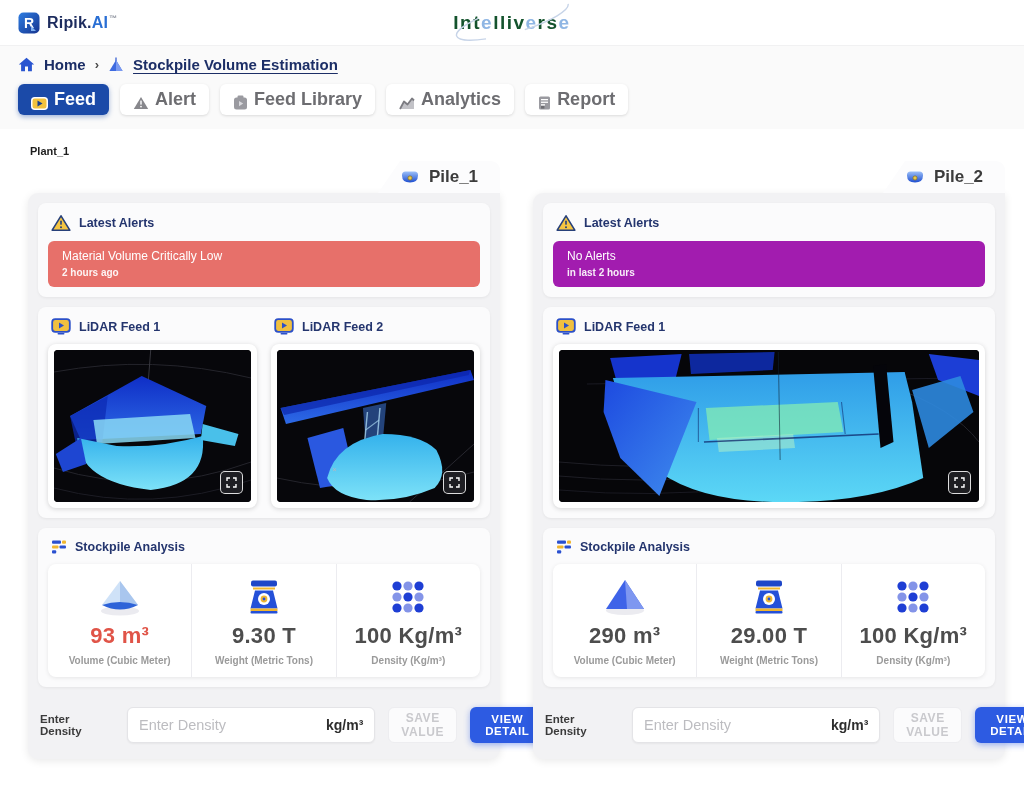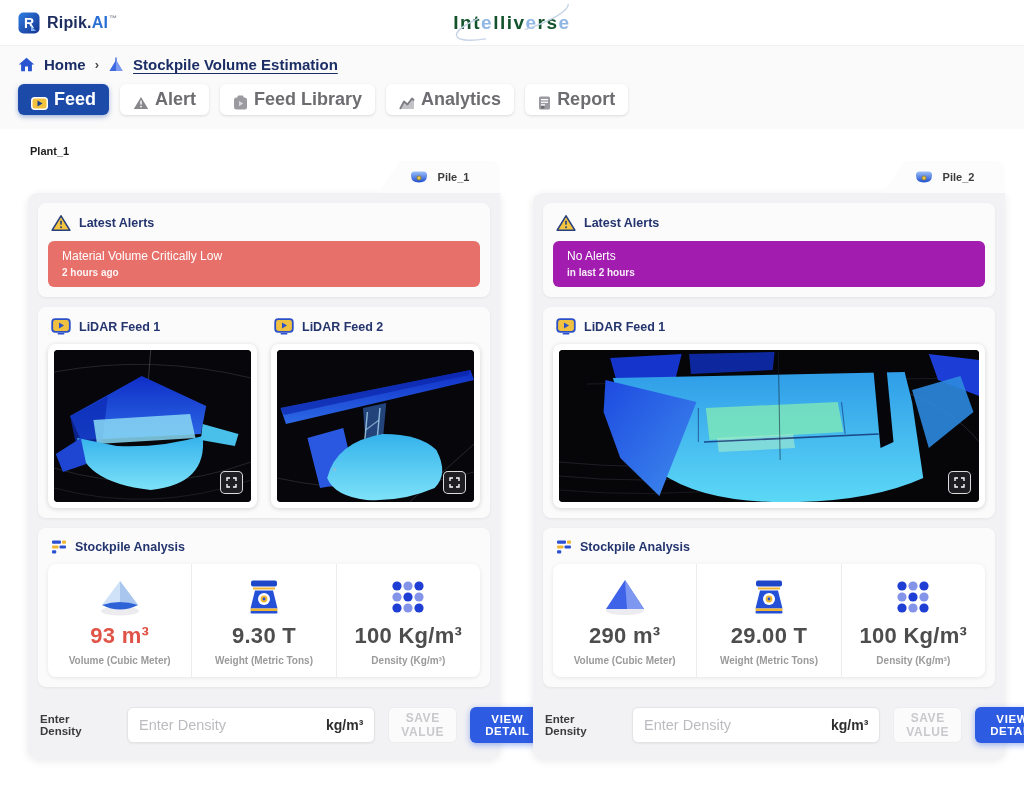--- a/index.html
+++ b/index.html
@@ -25,21 +25,21 @@
   .tabs { display:flex; gap:11px; margin-top:11px; }
   .tab { display:flex; align-items:flex-end; gap:6px; background:#ffffff; border-radius:6px; padding:5px 13px; font-size:18px; font-weight:bold; color:#6d6d71; box-shadow:0 1px 3px rgba(0,0,0,.13); cursor:pointer; }
   .tab.active { background:#1b4aa8; color:#ffffff; box-shadow:0 2px 5px rgba(27,74,168,.4); }
 
   
   .main { background:#ffffff; padding:14px 28px 48px; min-height:630px; }
   .plant-title { font-size:11px; font-weight:bold; color:#1e1e1e; margin:2px 0 4px 2px; }
   .panels { display:flex; gap:33px; }
   .pile { width:472px; }
   .pile-tab-row { height:32px; display:flex; justify-content:flex-end; }
-  .pile-tab { width:122px; height:32px; background:#fcfcfd; clip-path:polygon(22px 0, 100% 0, 100% 100%, 0 100%); border-top-right-radius:9px; display:flex; align-items:center; justify-content:center; gap:9px; font-size:11px; font-weight:bold; color:#3c3c3c; }
+  .pile-tab { width:122px; height:32px; background:#fcfcfd; clip-path:polygon(22px 0, 100% 0, 100% 100%, 0 100%); border-top-right-radius:9px; display:flex; align-items:center; justify-content:center; gap:9px; font-size:17px; font-weight:bold; color:#3c3c3c; }
   .panel-body { background:#f2f2f4; border-radius:10px; border-top-right-radius:0; padding:10px; box-shadow:0 2px 8px rgba(0,0,0,.09); }
 
   .section { background:#fbfbfc; border-radius:8px; padding:10px; margin-bottom:10px; box-shadow:0 1px 3px rgba(0,0,0,.06); }
   .section-head { display:flex; align-items:center; gap:8px; color:#24356e; font-weight:bold; font-size:12.5px; margin:1px 0 9px 3px; }
 
   .alert-box { border-radius:6px; padding:8px 14px 9px; color:#ffffff; }
   .alert-box .a-title { font-size:12px; font-weight:normal; margin-bottom:4px; }
   .alert-box .a-time { font-size:10px; font-weight:bold; opacity:.92; }
   .alert-red { background:#e7706a; }
   .alert-gray { background:#a21caf; }

